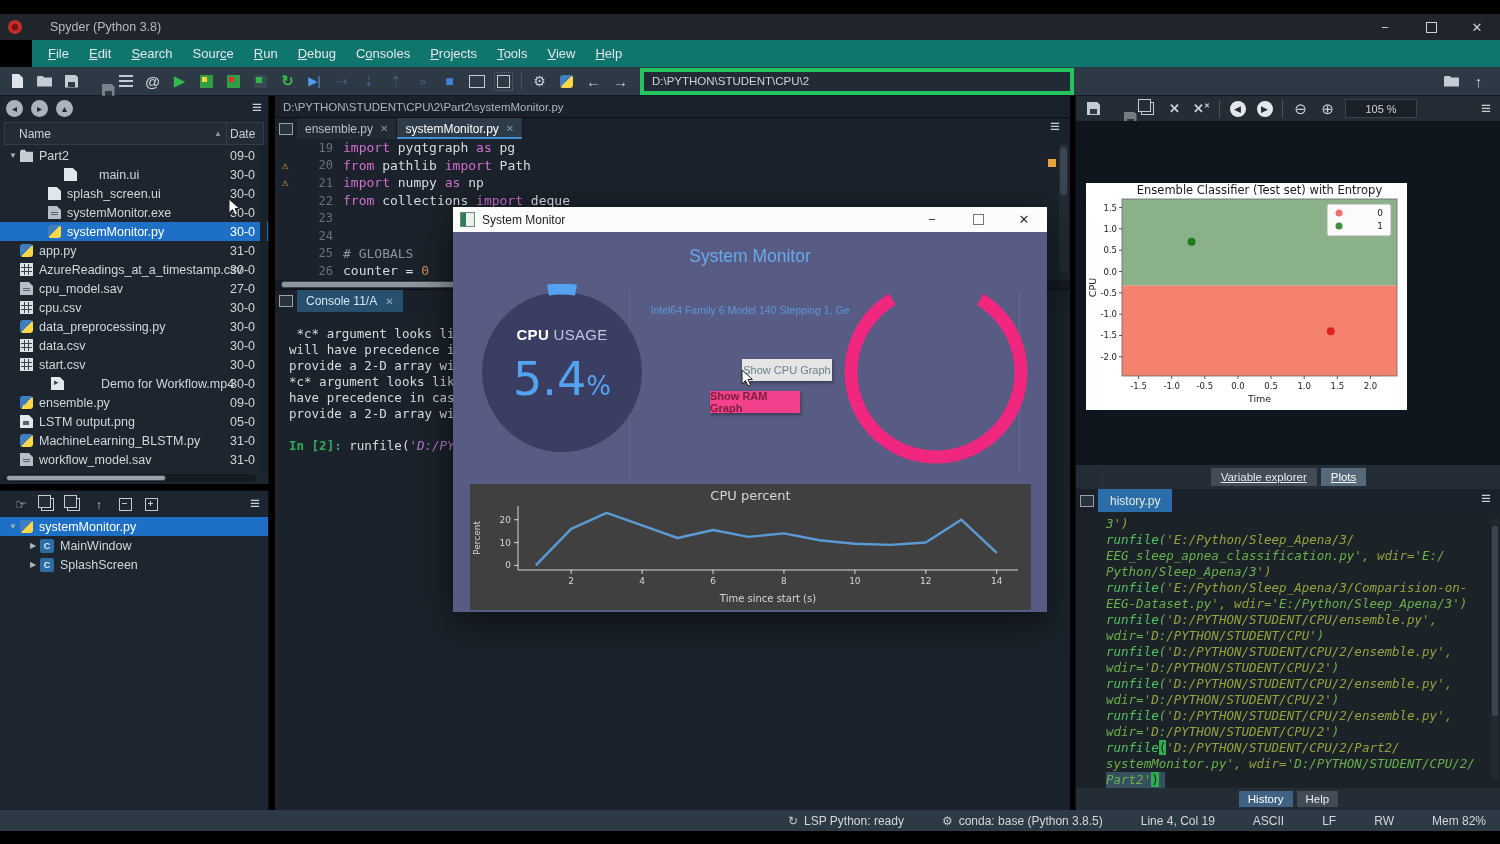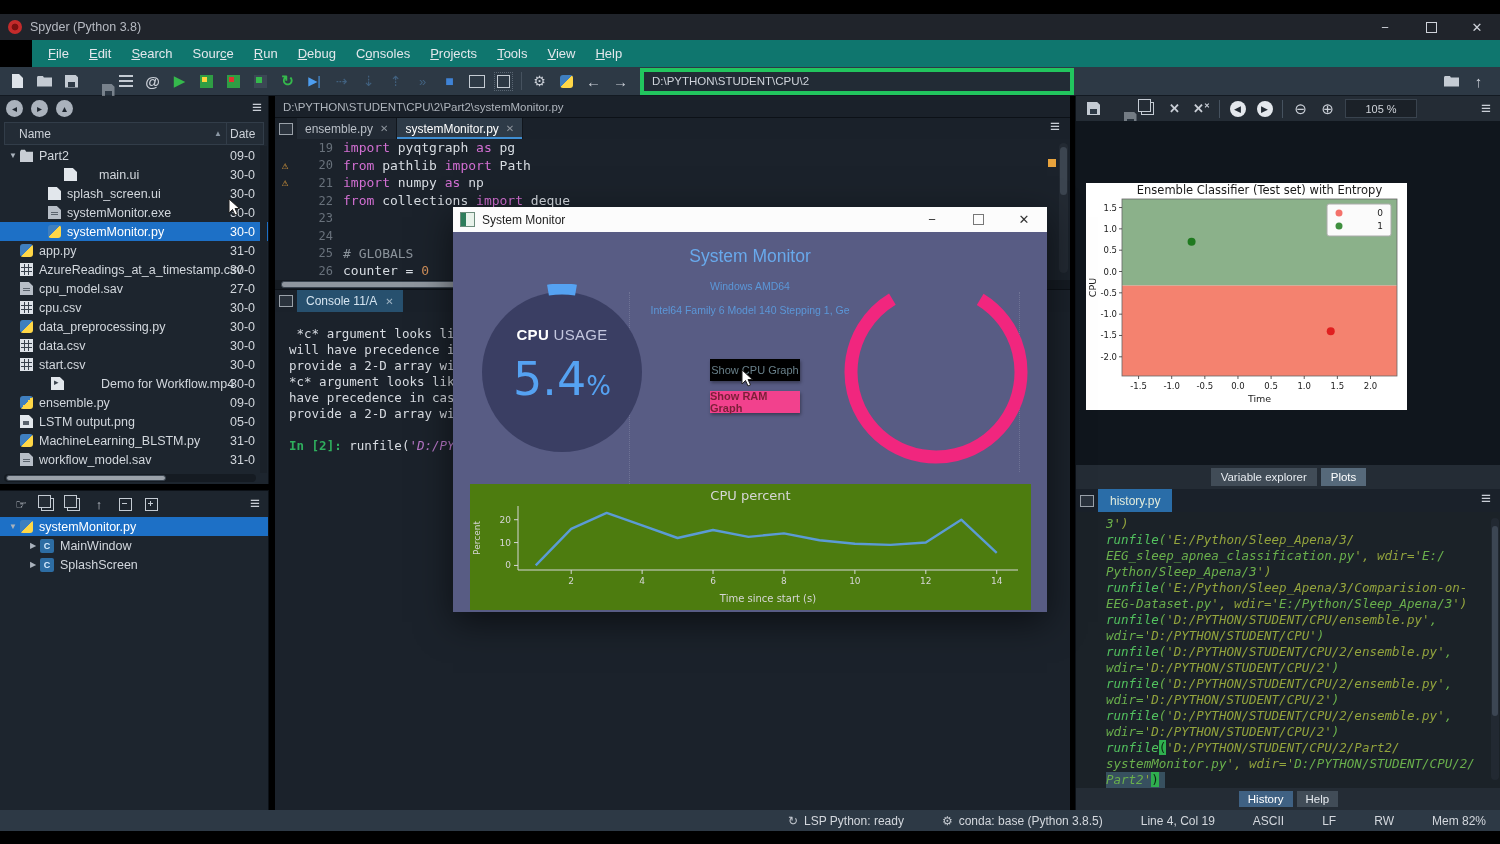--- a/index.html
+++ b/index.html
@@ -4,21 +4,21 @@
 <style>
   html,body{margin:0;padding:0;background:#000;}
   #stage{position:relative;width:1500px;height:844px;overflow:hidden;background:#000;
          font-family:"Liberation Sans",sans-serif;color:#d6dae0;font-size:13px;}
   .abs{position:absolute;}
   u{text-decoration:underline;}
 
   
   #titlebar{left:0;top:14px;width:1500px;height:26px;background:#20242b;display:flex;align-items:center;}
   .app-logo{width:14px;height:14px;border-radius:50%;background:radial-gradient(circle at 50% 50%,#7a1010 0 35%,#c42b2b 36% 100%);margin:0 8px 0 8px;}
-  #titlebar .ttl{color:#b6bac2;font-size:12.5px;}
+  #titlebar .ttl{color:#b6bac2;font-size:12.5px;margin-left:20px;}
   .win-ctrls{margin-left:auto;display:flex;}
   .win-ctrls span{width:46px;height:26px;display:flex;align-items:center;justify-content:center;color:#cfd3da;font-size:13px;}
   .wc-max i{display:block;width:9px;height:9px;border:1px solid #cfd3da;}
   #menubar{left:12px;top:40px;width:1500px;height:27px;background:#0f766e;display:flex;align-items:center;padding-left:6px;box-sizing:border-box;margin-left:20px;}
   .menu-item{padding:0 10px;color:#e3e7ec;font-size:13px;}
   #toolbar{left:0;top:67px;width:1500px;height:29px;background:#2d3945;display:flex;align-items:center;padding-left:4px;box-sizing:border-box;border-bottom:1px solid #131a22;}
   .ti{width:27px;height:24px;display:flex;align-items:center;justify-content:center;color:#c9ced6;flex:none;}
   .tsep{width:1px;height:18px;background:#46525f;margin:0 4px;flex:none;}
   .path-field{width:418px;height:19px;background:#222b35;border:4px solid #22c55e;color:#ced3da;
               font-size:11.5px;display:flex;align-items:center;padding-left:8px;margin-left:6px;}
@@ -130,38 +130,38 @@
   .m-os{position:absolute;left:0;top:48px;width:100%;text-align:center;color:#5b97d8;font-size:10.5px;}
   .m-cpuinfo{position:absolute;left:0;top:72px;width:100%;text-align:center;color:#5b97d8;font-size:10.5px;}
   .dotline{position:absolute;border-left:1px dotted rgba(255,255,255,.14);}
   .gauge{position:absolute;border-radius:50%;background:#3a3e63;overflow:hidden;}
   .g-label{position:absolute;width:100%;text-align:center;font-size:15px;color:#c3c6de;letter-spacing:.3px;}
   .g-label b{color:#fff;}
   .g-value{position:absolute;width:100%;text-align:center;font-size:46px;font-family:"DejaVu Sans",sans-serif;}
   .g-value .pct{font-size:26px;}
   .arc{position:absolute;}
   .m-btn{position:absolute;width:90px;height:22px;font-size:11px;display:flex;align-items:center;justify-content:center;box-shadow:1px 2px 3px rgba(0,0,0,.35);}
-  .btn-cpu{background:#000000;color:#69808a;}
+  .btn-cpu{background:#e5e5e5;color:#69808a;margin-left:32px;}
   .btn-ram{background:#f2418d;color:#7c1f38;font-weight:bold;}
-  .chartbox{position:absolute;left:17px;top:252px;width:561px;height:126px;background:#4d7c0f;}
+  .chartbox{position:absolute;left:17px;top:252px;width:561px;height:126px;background:#404040;}
   .cursor{position:absolute;z-index:60;}
 
   
   #rightpane{left:1075px;top:96px;width:425px;height:714px;background:#242c35;border-left:1px solid #0c1117;}
   .r-toolbar{position:absolute;left:0;top:0;width:425px;height:25px;display:flex;align-items:center;padding-left:4px;box-sizing:border-box;}
   .zoombox{width:70px;height:17px;background:#1b2128;border:1px solid #39434e;color:#d0d4da;font-size:11px;display:flex;align-items:center;justify-content:center;margin-left:4px;}
   .plots-area{position:absolute;left:0;top:25px;width:492px;height:344px;background:#10161d;}
   .fig-card{position:absolute;left:10px;top:62px;width:321px;height:227px;background:#fff;}
   .thumbs{position:absolute;right:8px;top:7px;width:56px;}
   .thumb{width:52px;height:39px;background:#fff;margin-bottom:6px;padding:2px;box-sizing:border-box;border:1px solid #39434e;}
   .thumb.sel{border:2px solid #2f80c8;}
   .thumb .mini{width:100%;height:100%;display:flex;flex-direction:column;}
   .thumb .mg{flex:45;} .thumb .mr{flex:55;}
   .rp-tabs{position:absolute;left:0;top:369px;width:425px;height:24px;background:#242c35;display:flex;align-items:center;justify-content:center;gap:4px;}
-  .rtab{padding:3px 10px;font-size:11.5px;color:#e6eaef;background:#414c57;}
+  .rtab{padding:3px 10px;font-size:11.5px;color:#e6eaef;background:#414c57;text-decoration:underline;}
   .rtab.active{background:#56697a;color:#fff;}
   .hist-tabbar{position:absolute;left:0;top:393px;width:425px;height:23px;background:#1a212a;display:flex;align-items:stretch;}
   .htab{display:flex;align-items:center;padding:0 12px;font-size:12px;color:#e2ecdc;background:#2a6da8;}
   .hist-body{position:absolute;left:0;top:416px;width:425px;height:276px;background:#1b2228;overflow:hidden;}
   .hist-lines{padding:4px 0 0 30px;font-family:"DejaVu Sans Mono",monospace;font-size:12.5px;font-style:italic;}
   .hln{height:16px;white-space:pre;color:#6ab04c;}
   .hln .h-str{color:#93a43d;}
   .hln .h-fn{color:#52c25f;}
   .hln .h-br{background:#2faf4f;color:#0c2211;font-style:normal;}
   .hln.current{background:#37505f;display:inline-block;padding-right:6px;}
@@ -521,21 +521,20 @@
         <span class="mw-max">
             <i></i>
           </span>
         <span>✕</span>
       </span>
     </div>
     <div class="mw-body">
       <div class="dotline" style="left:176px;top:60px;height:260px;"></div>
       <div class="dotline" style="left:566px;top:60px;height:180px;"></div>
       <div class="m-heading">System Monitor</div>
-      <div class="m-os">Windows AMD64</div>
       <div class="m-cpuinfo">Intel64 Family 6 Model 140 Stepping 1, Ge</div>
 
       <div class="gauge" style="left:29px;top:60px;width:160px;height:160px;">
         <div class="g-label" style="top:34px;"><b>CPU</b><span> USAGE</span></div>
         <div class="g-value" id="cpu-val" style="top: 60px; color: rgb(85, 162, 242);">5.4<span class="pct">%</span></div>
       </div>
       <svg class="arc" id="cpu-arc" style="left:21px;top:52px;" width="176" height="176">
           <circle cx="88" cy="88" r="83" fill="none" stroke="#55a2f2" stroke-width="11" stroke-dasharray="28.16123654677891 493.3431439491268" transform="rotate(-99.72 88 88)"></circle>
         </svg>
 

